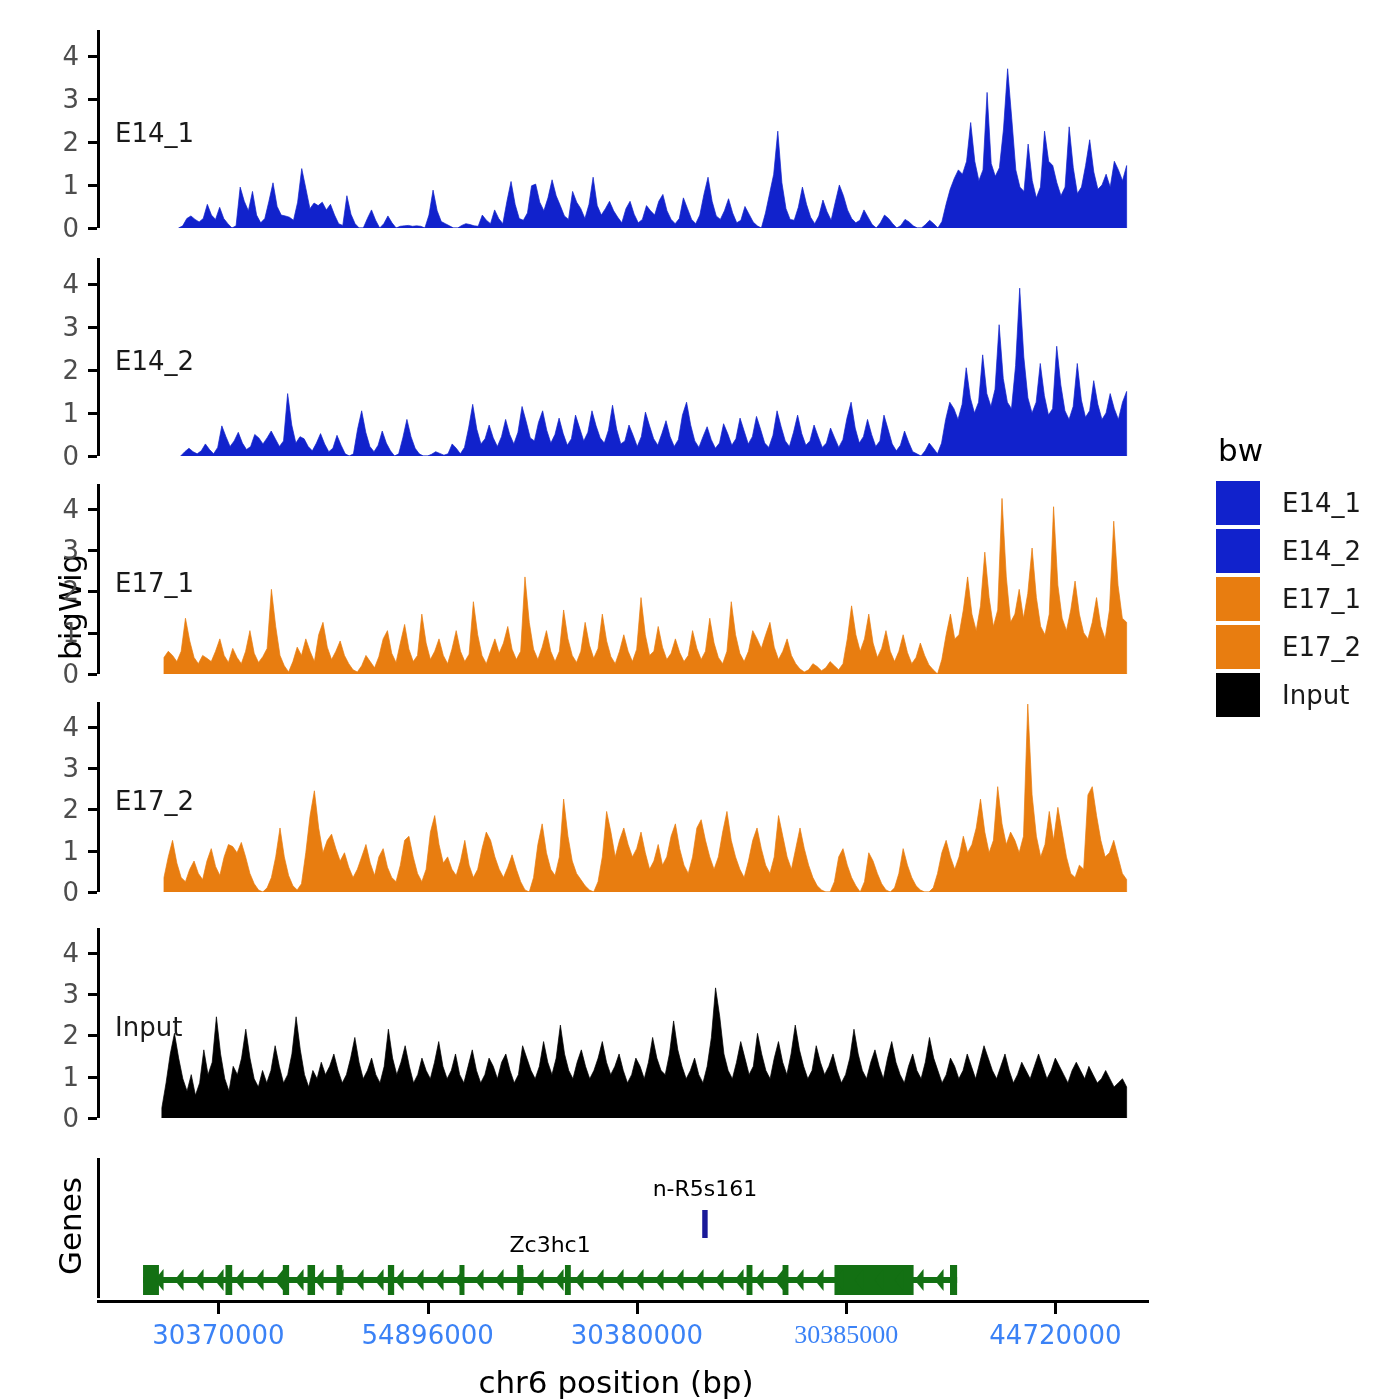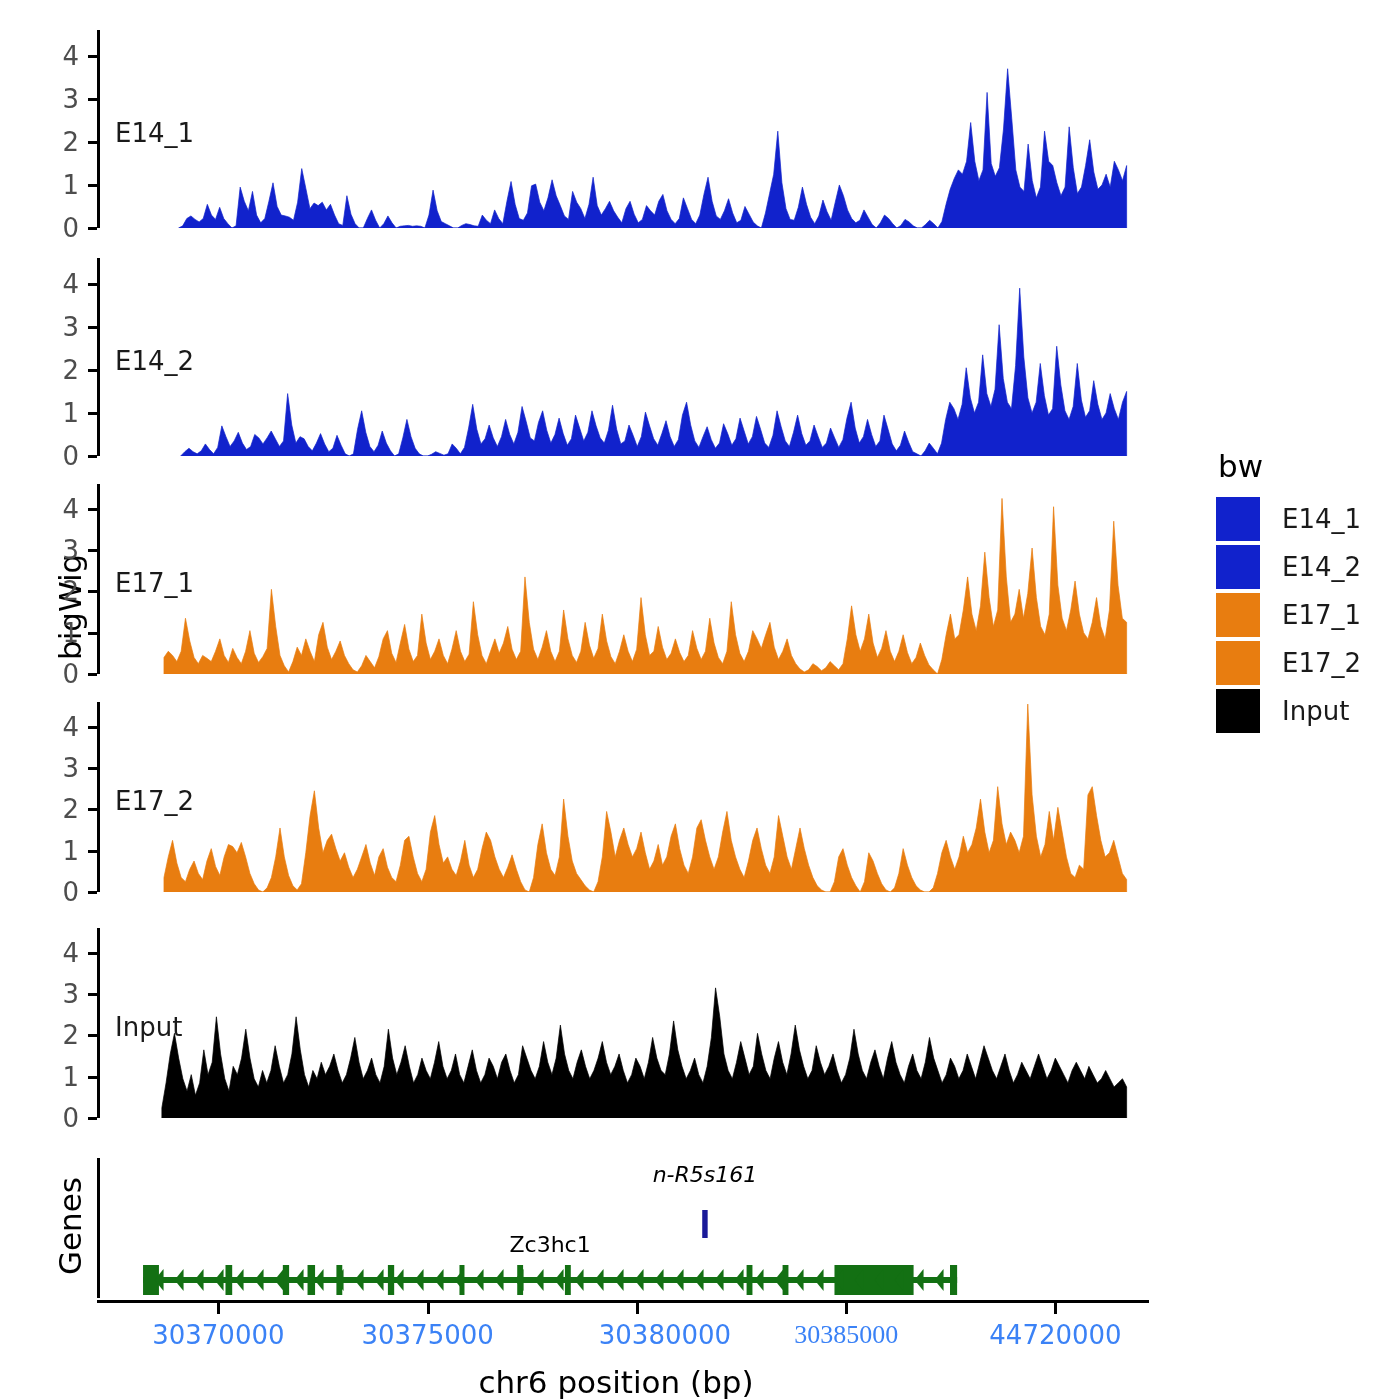--- a/index.html
+++ b/index.html
@@ -56,21 +56,21 @@
   .gene-name{
     position:absolute;
     font-size:22px;
     color:#000;
     white-space:nowrap;
     transform:translateX(-50%);
   }
 
   
   #legend{position:absolute;}
-  .legend-title{font-size:31px;color:#000;margin:16px 0 12px 2px;}
+  .legend-title{font-size:31px;color:#000;margin:0 0 12px 2px;}
   .legend-row{display:flex;align-items:center;height:46px;margin-bottom:2px;}
   .legend-swatch{width:44px;height:44px;flex:0 0 44px;}
   .legend-text{font-size:26px;color:#1a1a1a;margin-left:22px;white-space:nowrap;}
 </style>
 </head>
 <body>
 
 <div id="root">
 
   <div class="axis-title rot" style="left:52px;top:660px;">bigWig</div>
@@ -217,32 +217,32 @@
         <path d="M 803.5403225806451,111 L 794.5403225806451,122 L 803.5403225806451,133 Z" fill="#137013"></path>
         <path d="M 823.5403225806451,111 L 814.5403225806451,122 L 823.5403225806451,133 Z" fill="#137013"></path>
         <path d="M 843.5403225806451,111 L 834.5403225806451,122 L 843.5403225806451,133 Z" fill="#137013"></path>
         <path d="M 863.5403225806451,111 L 854.5403225806451,122 L 863.5403225806451,133 Z" fill="#137013"></path>
         <path d="M 883.5403225806451,111 L 874.5403225806451,122 L 883.5403225806451,133 Z" fill="#137013"></path>
         <path d="M 903.5403225806451,111 L 894.5403225806451,122 L 903.5403225806451,133 Z" fill="#137013"></path>
         <path d="M 923.5403225806451,111 L 914.5403225806451,122 L 923.5403225806451,133 Z" fill="#137013"></path>
         <path d="M 943.5403225806451,111 L 934.5403225806451,122 L 943.5403225806451,133 Z" fill="#137013"></path>
       </svg>
       <div class="gene-axis-line" style="left: 97px; top: 0px; height: 140px;"></div>
-      <div class="gene-name" style="left: 704.942px; top: 4px; font-style: italic;">n-R5s161</div>
+      <div class="gene-name" style="left: 704.942px; top: 18px;">n-R5s161</div>
       <div class="gene-name" style="left: 550.079px; top: 74px;">Zc3hc1</div>
     </div>
 
   <div id="xaxis">
       <div class="xaxis-line" style="left: 97px; top: 1300px; width: 1052px;"></div>
       <div class="xtick" style="left: 217.379px; top: 1303px;"></div>
       <div class="xticklabel" style="left: 218.379px; top: 1320px;">30370000</div>
       <div class="xtick" style="left: 426.653px; top: 1303px;"></div>
-      <div class="xticklabel" style="left: 427.653px; top: 1320px;">30375000</div>
+      <div class="xticklabel" style="left: 427.653px; top: 1320px;">54896000</div>
       <div class="xtick" style="left: 635.927px; top: 1303px;"></div>
-      <div class="xticklabel" style="left: 636.927px; top: 1320px; margin-left: 28px;">30380000</div>
+      <div class="xticklabel" style="left: 636.927px; top: 1320px;">30380000</div>
       <div class="xtick" style="left: 845.202px; top: 1303px;"></div>
       <div class="xticklabel" style="left: 846.202px; top: 1320px; font-family: Liberation Serif, serif;">30385000</div>
       <div class="xtick" style="left: 1054.48px; top: 1303px;"></div>
       <div class="xticklabel" style="left: 1055.48px; top: 1320px;">44720000</div>
       <div class="xlab" style="left: 616px; top: 1364px;">chr6 position (bp)</div>
     </div>
 
   <div id="legend" style="left:1216px;top:432px;">
     <div class="legend-title">bw</div>
     <div id="legend-items">

